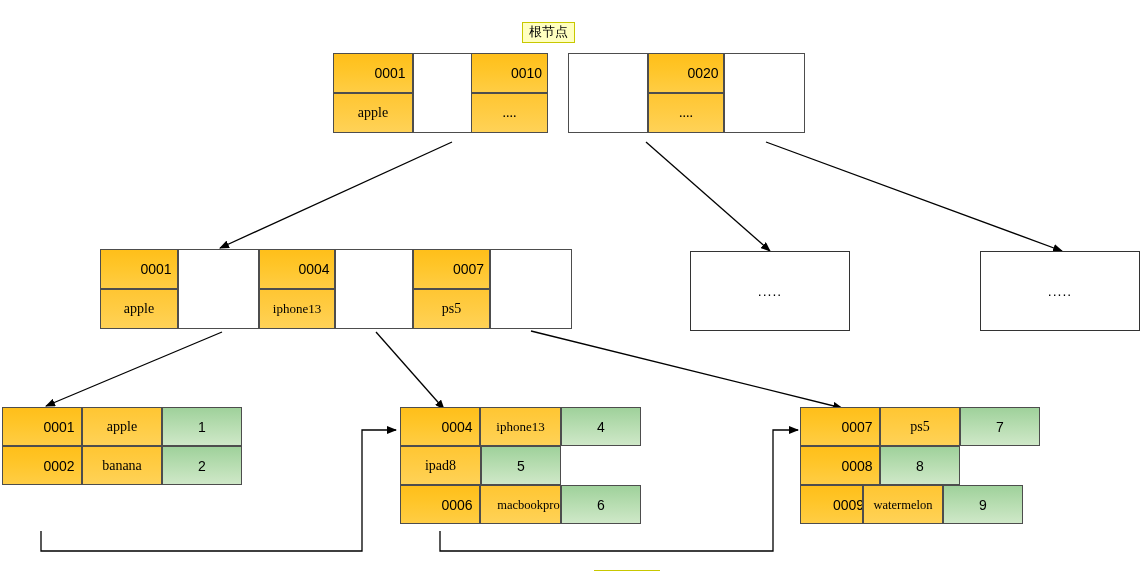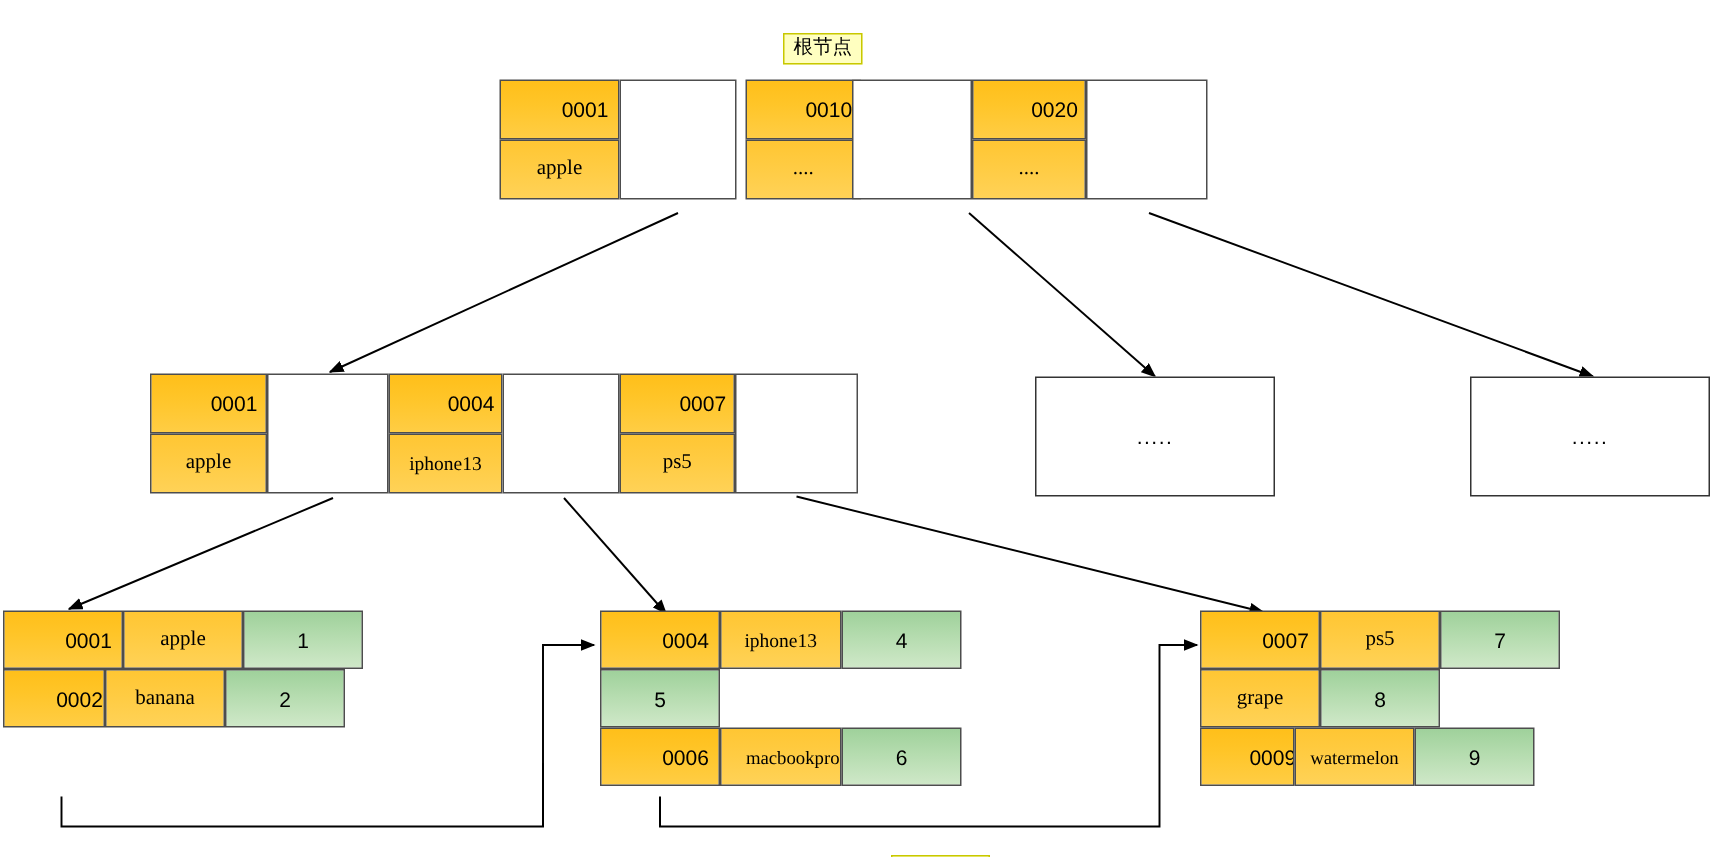--- a/index.html
+++ b/index.html
@@ -104,21 +104,21 @@
   </svg>
 
   <div class="tag" style="left:522px;top:2px;">根节点</div>
 
   <div class="unit" style="left:333px;top:33px;width:80px;">
     <div class="cell k" style="width:80px;">0001</div>
     <div class="cell k2" style="width:80px;">apple</div>
   </div>
   <div class="cell ptr abs" style="left:413px;top:33px;width:78px;height:80px;"></div>
 
-  <div class="unit" style="left:497px;top:33px;width:77px;">
+  <div class="unit" style="left:471px;top:33px;width:77px;">
     <div class="cell k" style="width:77px;">0010</div>
     <div class="cell k2" style="width:77px;">....</div>
   </div>
   <div class="cell ptr abs" style="left:568px;top:33px;width:80px;height:80px;"></div>
 
   <div class="unit" style="left:648px;top:33px;width:76px;">
     <div class="cell k" style="width:76px;">0020</div>
     <div class="cell k2" style="width:76px;">....</div>
   </div>
   <div class="cell ptr abs" style="left:724px;top:33px;width:81px;height:80px;"></div>
@@ -144,50 +144,51 @@
   <div class="dots" style="left:690px;top:231px;width:160px;height:80px;">.....</div>
   <div class="dots" style="left:980px;top:231px;width:160px;height:80px;">.....</div>
 
   <div class="leaf" style="left:2px;top:387px;">
     <div class="lrow">
       <div class="cell k" style="width:80px;">0001</div>
       <div class="cell k2" style="width:80px;">apple</div>
       <div class="cell grn" style="width:80px;">1</div>
     </div>
     <div class="lrow">
-      <div class="cell k" style="width:68px;">0002</div>
+      <div class="cell k" style="width:80px;">0002</div>
       <div class="cell k2" style="width:80px;">banana</div>
       <div class="cell grn" style="width:80px;">2</div>
     </div>
   </div>
 
   <div class="leaf" style="left:400px;top:387px;">
     <div class="lrow">
       <div class="cell k" style="width:80px;">0004</div>
       <div class="cell k2" style="width:81px;font-size:13px;">iphone13</div>
       <div class="cell grn" style="width:80px;">4</div>
     </div>
     <div class="lrow">
+      <div class="cell k2" style="width:81px;">ipad8</div>
       <div class="cell grn" style="width:80px;">5</div>
     </div>
     <div class="lrow">
       <div class="cell k" style="width:80px;">0006</div>
       <div class="cell k2" style="width:81px;font-size:12.5px;padding-left:16px;">macbookpro</div>
       <div class="cell grn" style="width:80px;">6</div>
     </div>
   </div>
 
   <div class="leaf" style="left:800px;top:387px;">
     <div class="lrow">
       <div class="cell k" style="width:80px;">0007</div>
       <div class="cell k2" style="width:80px;">ps5</div>
       <div class="cell grn" style="width:80px;">7</div>
     </div>
     <div class="lrow">
-      <div class="cell k2" style="width:80px;">grape</div>
+      <div class="cell k" style="width:80px;">0008</div>
       <div class="cell grn" style="width:80px;">8</div>
     </div>
     <div class="lrow">
       <div class="cell k" style="width:63px;">0009</div>
       <div class="cell k2" style="width:80px;font-size:12.5px;">watermelon</div>
       <div class="cell grn" style="width:80px;">9</div>
     </div>
   </div>
 
   <div class="tag" style="left:594px;top:550px;">叶子节点</div>

